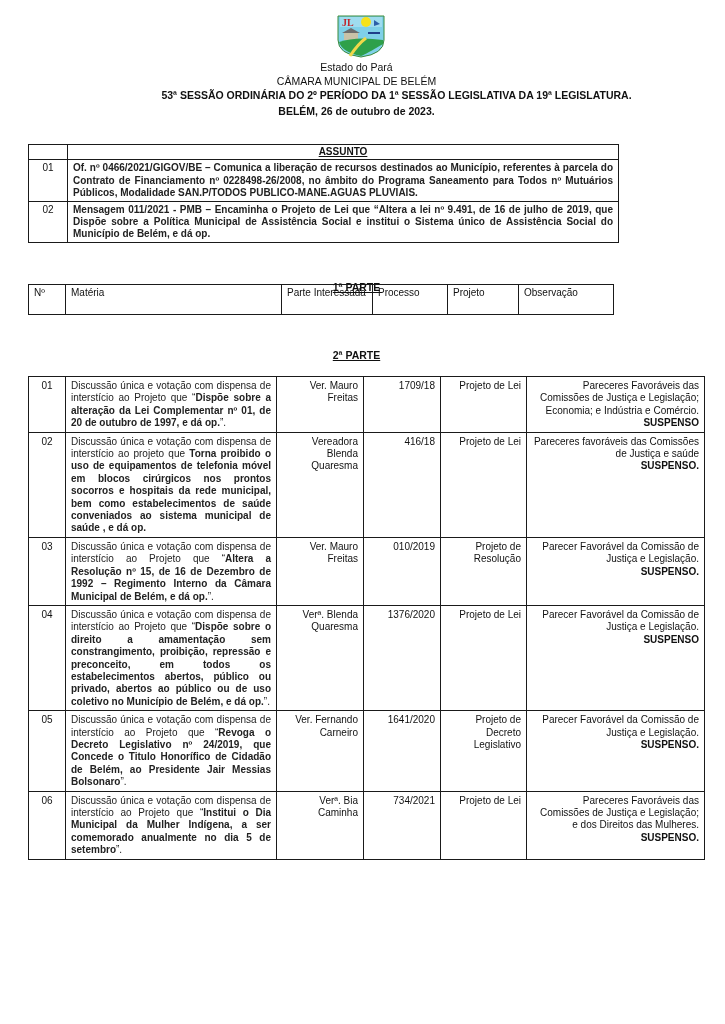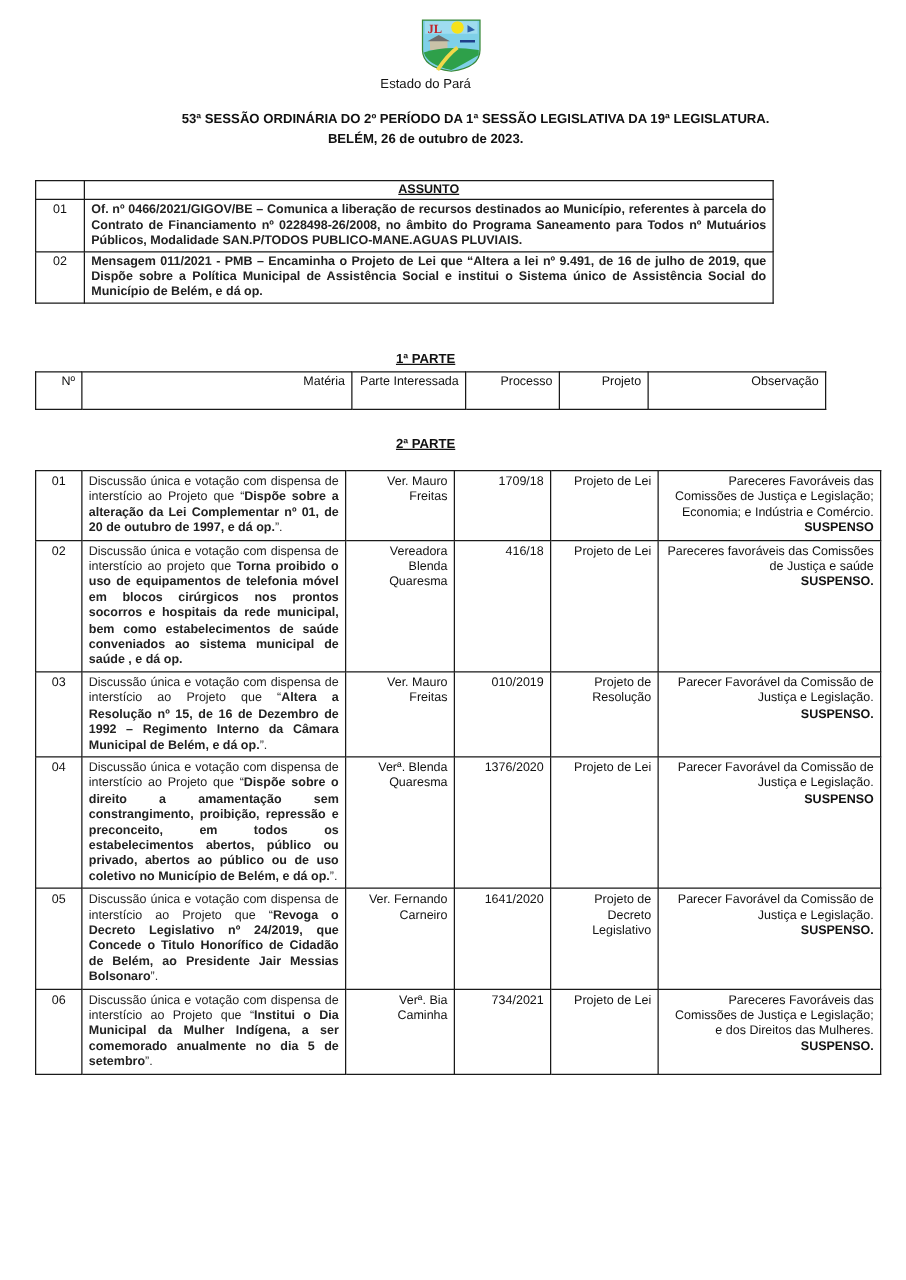--- a/index.html
+++ b/index.html
@@ -2,33 +2,33 @@
 <html><head>
 <meta charset="utf-8">
 <style>
   html, body { margin:0; padding:0; background:#ffffff; }
   body { width:725px; height:1024px; position:relative; overflow:hidden;
          font-family:"Liberation Sans", sans-serif; color:#111; }
   .page { position:absolute; left:0; top:0; width:725px; height:1024px; }
 
   .logo { position:absolute; left:336px; top:14px; width:50px; height:44px; }
 
-  .hdr { position:absolute; left:0; width:681px; text-align:center; font-size:10.5px; line-height:13px; }
+  .hdr { position:absolute; left:16px; width:681px; text-align:center; font-size:10.5px; line-height:13px; }
   .hdr.b { font-weight:bold; }
   .u { text-decoration:underline; }
 
   table { border-collapse:collapse; position:absolute; font-size:10px; line-height:12.4px; }
   td { border:1.4px solid #1a1a1a; vertical-align:top; padding:2px 5px 1px 5px; }
 
   .exp { left:28px; top:144px; width:591px; }
   .exp td.n { width:28px; text-align:center; }
   .exp td.t { font-weight:bold; text-align:justify; color:#222; }
   .exp td.h { text-align:center; font-weight:bold; text-decoration:underline; padding:1px; }
 
-  .p1 { left:28px; top:297px; width:633px;text-align:right; }
+  .p1 { left:28px; top:284px; width:586px; }
   .p1 td { height:26px; }
 
   .p2 { left:28px; top:376px; width:677px; }
   .p2 td { padding:3px 5px 2px 5px;text-align:right; }
   .p2 td.n { width:26px; text-align:center; }
   .p2 td.m { width:200px; text-align:justify; color:#222; }
   .p2 td.pi { width:76px; }
   .p2 td.pr { width:66px; }
   .p2 td.pj { width:75px; }
   .bold { font-weight:bold; }
@@ -47,20 +47,21 @@
       <path d="M38 6 l6 4 l-6 2 z" fill="#2d5fa8"></path>
       <rect x="8" y="18" width="14" height="8" fill="#c9c2a8"></rect>
       <path d="M6 19 L15 14 L24 19 Z" fill="#6d6d6d"></path>
       <path d="M3 28 Q20 22 47 26 L47 30 Q30 40 25 42 Q6 38 3 28 Z" fill="#2ea04a"></path>
       <path d="M14 42 Q22 30 30 24" stroke="#f0d84a" stroke-width="3" fill="none"></path>
       <rect x="32" y="18" width="12" height="2" fill="#1f3f8a"></rect>
     </svg>
   </div>
 
   <div class="hdr" style="top:61px;">Estado do Pará</div>
+  <div class="hdr" style="top:75px;">CÂMARA MUNICIPAL DE BELÉM</div>
   <div class="hdr b" style="top:89px;padding-left:40px;">53ª SESSÃO ORDINÁRIA DO 2º PERÍODO DA 1ª SESSÃO LEGISLATIVA DA 19ª LEGISLATURA.</div>
   <div class="hdr b" style="top:105px;">BELÉM, 26 de outubro de 2023.</div>
 
   <table class="exp">
     <tbody>
         <tr>
       <td class="n"></td>
       <td class="h">ASSUNTO</td>
     </tr>
     <tr>

